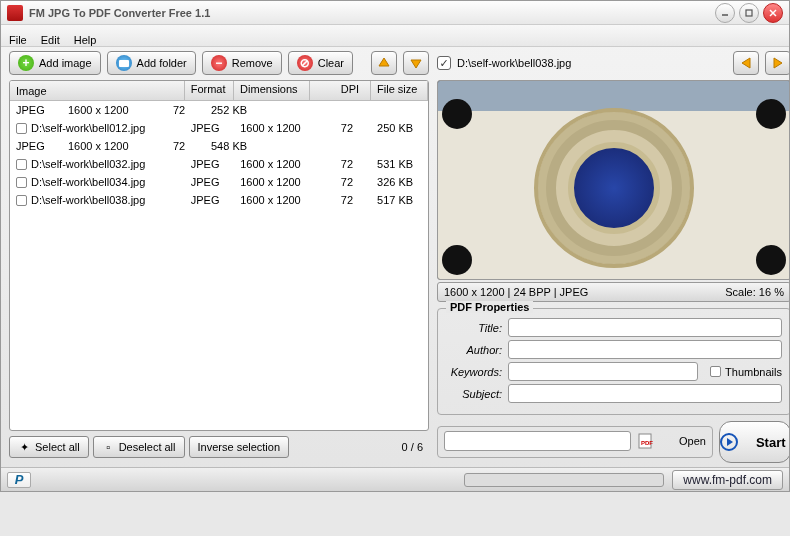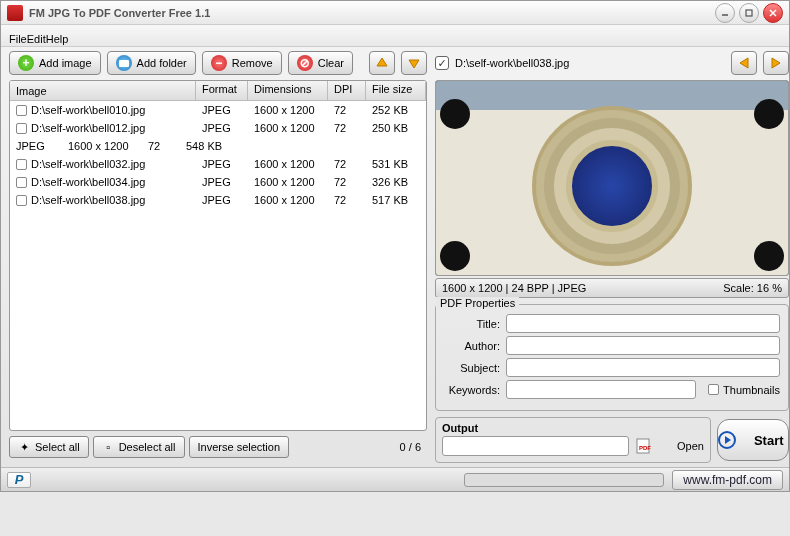--- a/index.html
+++ b/index.html
@@ -4,21 +4,21 @@
 <style>
 * { box-sizing: border-box; margin: 0; padding: 0; }
 body { font-family: Tahoma, Arial, sans-serif; font-size: 11px; background: #e8e8e8; width: 790px; height: 536px; overflow: hidden; }
 .window { width: 790px; height: 492px; background: linear-gradient(#f4f4f4, #e4e4e4); border: 1px solid #999; display: flex; flex-direction: column; }
 .titlebar { height: 24px; background: linear-gradient(#fdfdfd, #e8e8e8); display: flex; align-items: center; padding: 0 6px; border-bottom: 1px solid #ccc; }
 .titlebar .ticon { width: 16px; height: 16px; background: linear-gradient(#d33, #a11); border-radius: 2px; margin-right: 6px; }
 .titlebar .title { flex: 1; font-weight: bold; color: #555; }
 .winbtns { display: flex; gap: 4px; }
 .winbtn { width: 20px; height: 20px; border-radius: 10px; border: 1px solid #aaa; background: linear-gradient(#fff,#ddd); display:flex; align-items:center; justify-content:center; cursor:pointer; }
 .winbtn.close { background: linear-gradient(#f88,#d33); border-color:#b22; color:#fff; }
-.menubar { height: 22px; background: linear-gradient(#f8f8f8,#e8e8e8); display:flex; align-items:flex-start; padding:8px 8px; border-bottom:1px solid #ccc; }
+.menubar { height: 22px; background: linear-gradient(#f8f8f8,#e8e8e8); display:flex; align-items:flex-end; padding:0 8px; gap:14px; border-bottom:1px solid #ccc; }
 .menubar span { cursor:pointer; }
 .toolbar-row { display:flex; padding:5px 8px; gap:6px; }
 .left-pane, .right-pane { display:flex; flex-direction:column; }
 .main { flex:1; display:flex; padding: 4px 8px 4px 8px; gap:8px; overflow:hidden; }
 .left-pane { width: 420px; }
 .right-pane { flex:1; }
 .btn { height:24px; background:linear-gradient(#fefefe,#d8d8d8); border:1px solid #888; border-radius:4px; padding:0 8px; display:flex; align-items:center; gap:5px; cursor:pointer; box-shadow:0 1px 0 #fff inset; }
 .btn .bicon { width:16px; height:16px; border-radius:8px; display:flex; align-items:center; justify-content:center; color:#fff; font-size:12px; font-weight:bold; }
 .bicon.green { background:radial-gradient(#7d4,#4a1); }
 .bicon.blue { background:radial-gradient(#7cf,#27b); }
@@ -27,43 +27,43 @@
 .arrowbtn svg { width:14px; height:14px; }
 .listpanel { flex:1; border:1px solid #999; background:#fff; display:flex; flex-direction:column; overflow:hidden; border-radius:3px; }
 .listhead { display:flex; background:linear-gradient(#f4f4f4,#ddd); border-bottom:1px solid #bbb; height:20px; }
 .listhead .col { padding:2px 6px; border-right:1px solid #bbb; font-size:11px; }
 .listbody { flex:1; overflow:auto; }
 .row { display:flex; height:18px; align-items:center; }
 .row .col { padding:1px 6px; font-size:11px; overflow:hidden; white-space:nowrap; }
 .col.c0 { width:186px; display:flex; align-items:center; gap:4px; }
 .col.c1 { width:52px; }
 .col.c2 { width:80px; }
-.col.c3 { width:38px; }
+.col.c3 { width:38px;margin-left:25px; }
 .col.c4 { width:60px; }
 .listhead .col.c0{width:186px}.listhead .col.c1{width:52px}.listhead .col.c2{width:80px}.listhead .col.c3{width:38px}.listhead .col.c4{width:60px}
 .chk { width:11px; height:11px; border:1px solid #888; background:#fff; border-radius:2px; }
 .sel-row { display:flex; gap:4px; padding:5px 0; align-items:center; }
 .sel-row .sbtn { height:22px; background:linear-gradient(#fefefe,#d8d8d8); border:1px solid #888; border-radius:3px; padding:0 8px; display:flex; align-items:center; gap:4px; cursor:pointer; font-size:11px;}
 .counter { margin-left:auto; margin-right:6px; font-size:11px; }
 .preview-head { display:flex; align-items:center; gap:6px; padding:0 0 5px 0; }
 .preview-head .chk2 { width:14px; height:14px; border:1px solid #666; border-radius:3px; background:#fff; display:flex; align-items:center; justify-content:center; }
 .preview-head .chk2::after { content:"✓"; color:#333; font-size:11px; }
 .preview-head .fname { flex:1; }
 .preview-box { height:200px; border:1px solid #999; background:#444; border-radius:3px; overflow:hidden; display:flex; align-items:center; justify-content:center; }
 .preview-img { width:100%; height:100%; background:linear-gradient(#9ab 0%, #9ab 15%, #e8e4d8 15%, #e8e4d8 100%); position:relative; }
 .clock-outer { position:absolute; left:50%; top:54%; transform:translate(-50%,-50%); width:160px; height:160px; border-radius:50%; background:#d4c9a8; border:4px solid #b8a878; box-shadow: inset 0 0 0 8px #c4b890, inset 0 0 0 18px #b8ac84;}
 .clock-inner { position:absolute; left:50%; top:50%; transform:translate(-50%,-50%); width:92px; height:92px; border-radius:50%; background:radial-gradient(#2846a8,#16246a); border:6px solid #c8bc92; }
 .bh { position:absolute; width:30px; height:30px; background:#111; border-radius:50%; }
 .bh.tl{left:4px; top:18px;} .bh.tr{right:4px; top:18px;} .bh.bl{left:4px; bottom:4px;} .bh.br{right:4px; bottom:4px;}
 .info-bar { height:20px; background:linear-gradient(#f4f4f4,#d8d8d8); border:1px solid #999; border-radius:3px; margin-top:2px; display:flex; align-items:center; padding:0 6px; font-size:11px; }
 .info-bar .scale { margin-left:auto; }
 .fieldset { border:1px solid #aaa; border-radius:4px; margin-top:6px; padding:6px 8px 8px 8px; position:relative; }
-.fieldset .legend { position:absolute; top:-8px; left:0; background:#e8e8e8; padding:0 4px; font-weight:normal; font-size:11px; }
+.fieldset .legend { position:absolute; top:-8px; left:8px; background:#e8e8e8; padding:0 4px; font-weight:bold; font-size:11px; }
 .frow { display:flex; align-items:center; gap:6px; margin:3px 0; }
-.frow label { width:56px; text-align:right; font-size:11px; }
+.frow label { width:56px; text-align:right; font-size:11px;font-style:italic; }
 .frow input[type=text] { flex:1; height:19px; border:1px solid #999; border-radius:3px; padding:0 4px; background:#fff; font-size:11px; }
 .frow .thumbs { display:flex; align-items:center; gap:4px; margin-left:6px; }
 .output-row { display:flex; align-items:center; gap:6px; margin-top:6px; }
 .output-box { flex:1; border:1px solid #aaa; border-radius:4px; padding:4px 6px 6px 6px; }
 .output-box .legend2 { font-weight:bold; font-size:11px; margin-bottom:2px; }
 .output-inner { display:flex; align-items:center; gap:6px; }
 .output-inner input { flex:1; height:20px; border:1px solid #999; border-radius:3px; background:#fff; padding:0 4px; }
 .pdf-icon { width:16px; height:16px; }
 .start-btn { width:72px; height:42px; background:linear-gradient(#fff,#dcdcdc); border:1px solid #888; border-radius:12px; display:flex; align-items:center; justify-content:flex-start; gap:18px; font-weight:bold; font-size:13px; cursor:pointer; }
 .statusbar { height:24px; background:linear-gradient(#f0f0f0,#d4d4d4); border-top:1px solid #bbb; display:flex; align-items:center; padding:0 6px; gap:8px; }
@@ -145,24 +145,20 @@
       <div class="listpanel">
         <div class="listhead">
           <div class="col c0">Image</div>
           <div class="col c1">Format</div>
           <div class="col c2">Dimensions</div>
           <div class="col c3">DPI</div>
           <div class="col c4">File size</div>
         </div>
         <div class="listbody" id="listbody">
             <div class="row">
-              <div class="col c0">
-                <span class="chk"></span>
-                <span>D:\self-work\bell010.jpg</span>
-              </div>
   <div class="col c1">JPEG</div>
   <div class="col c2">1600 x 1200</div>
   <div class="col c3">72</div>
   <div class="col c4">252 KB</div>
             </div>
             <div class="row">
               <div class="col c0">
                 <span class="chk"></span>
                 <span>D:\self-work\bell012.jpg</span>
               </div>
@@ -261,36 +257,35 @@
         <div class="legend">PDF Properties</div>
         <div class="frow">
             <label>Title:</label>
             <input type="text" value="" style="">
           </div>
         <div class="frow">
             <label>Author:</label>
             <input type="text" value="" style="">
           </div>
         <div class="frow">
-            <label>Subject:</label>
-            <input type="text" value="" style="">
-          </div>
-        <div class="frow">
             <label>Keywords:</label>
             <input type="text" value="" style="">
           <div class="thumbs">
               <div class="chk"></div>
               <span>Thumbnails</span>
             </div>
         </div>
+        <div class="frow">
+            <label>Subject:</label>
+            <input type="text" value="" style="">
+          </div>
       </div>
 
       <div class="output-row">
         <div class="output-box">
-          <div class="legend2">Output</div>
           <div class="output-inner">
             <input type="text" value="" style="">
             <span class="pdf-icon"><svg width="16" height="16">
                   <rect x="2" y="1" width="12" height="14" fill="#fff" stroke="#888"></rect>
                   <text x="4" y="12" font-size="6" fill="#c00" font-weight="bold">PDF</text>
                 </svg></span>
             <div class="chk2" style="width:14px;height:14px"></div>
             <span>Open</span>
           </div>
         </div>

